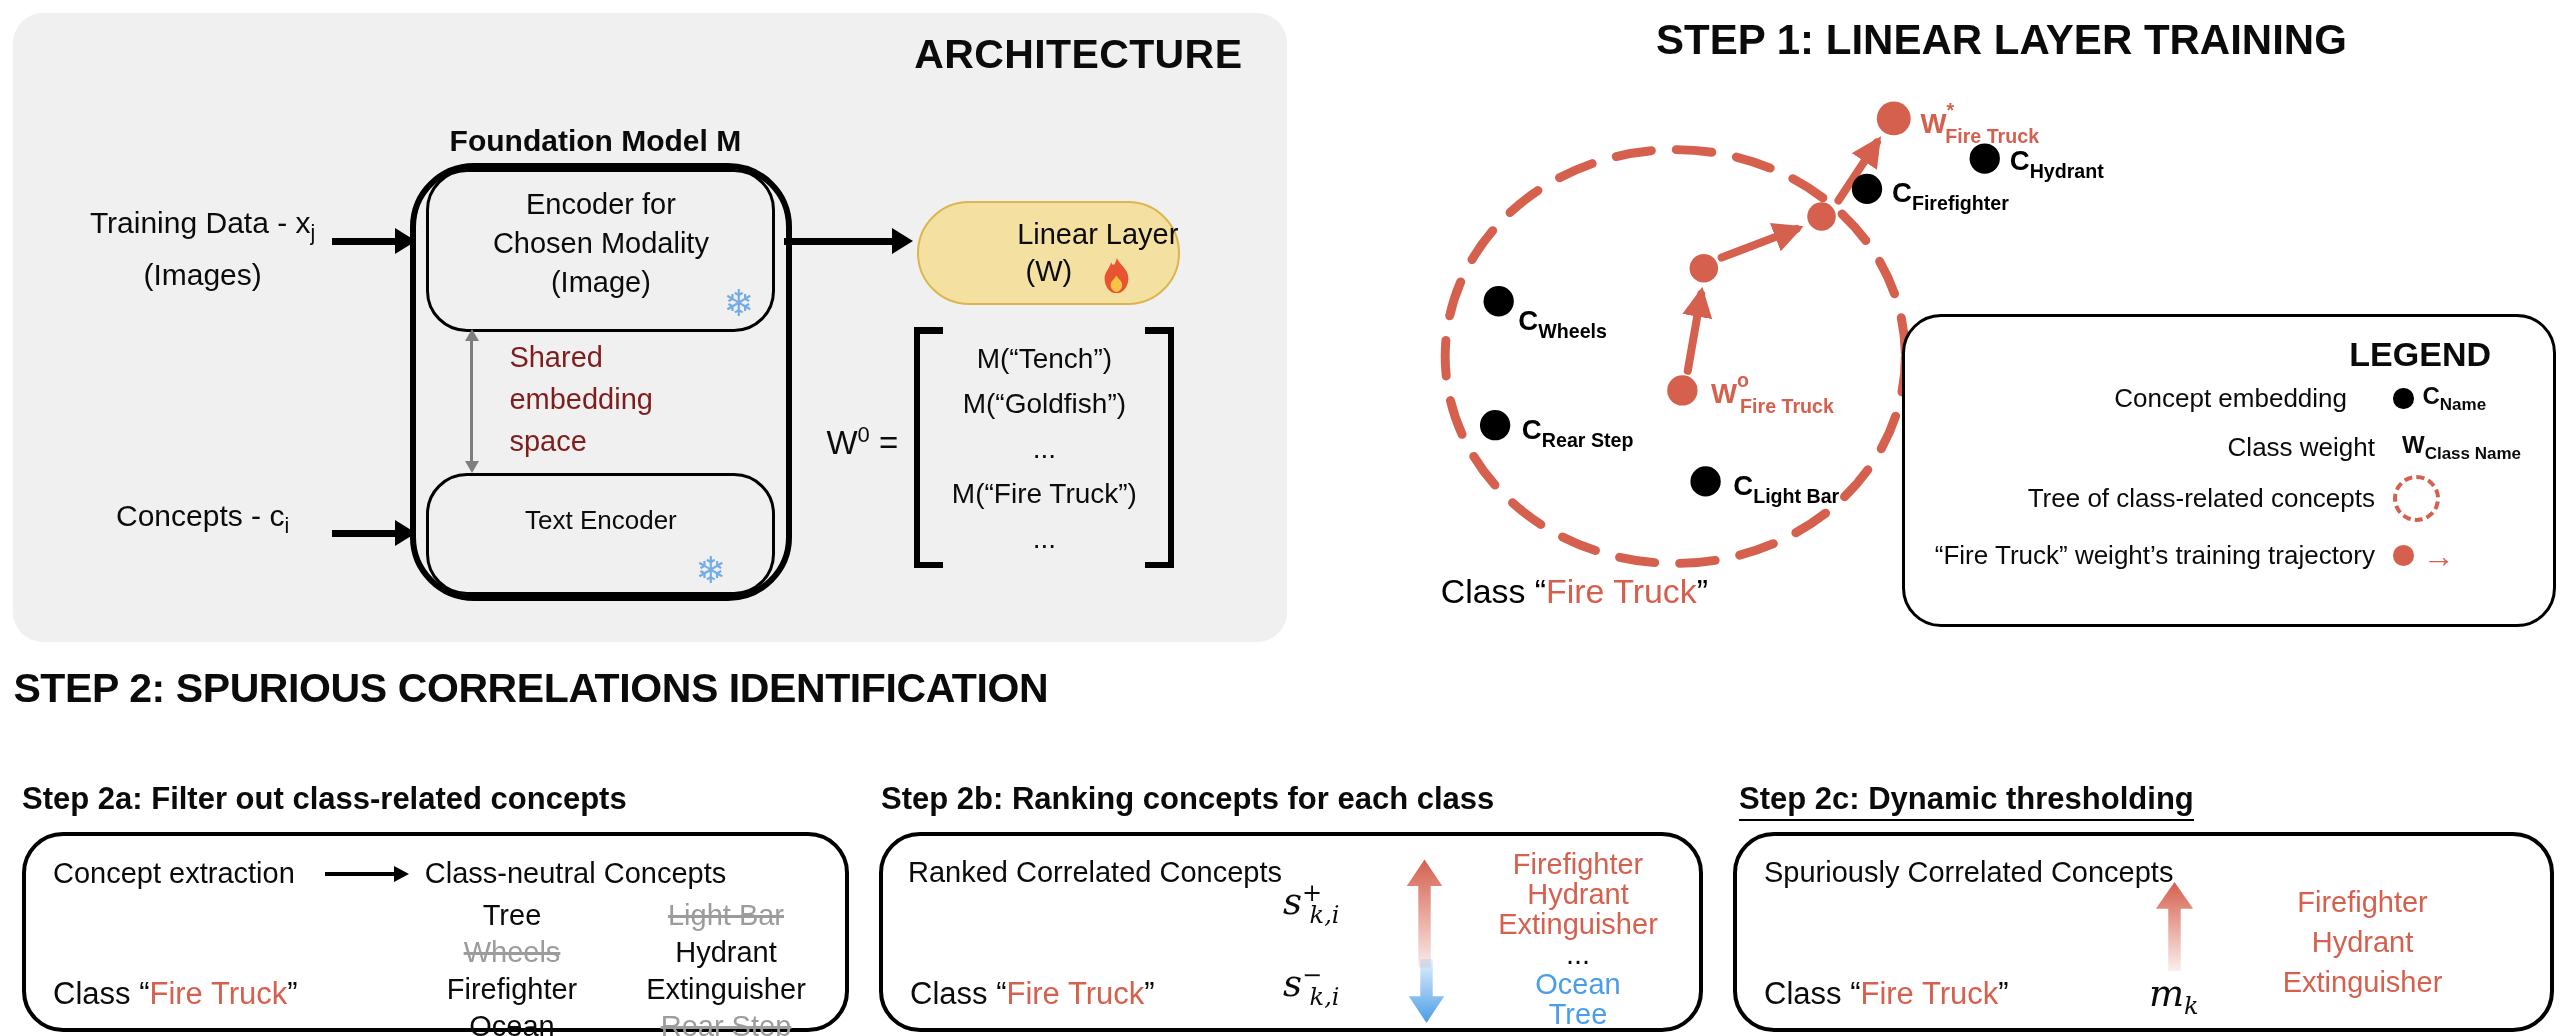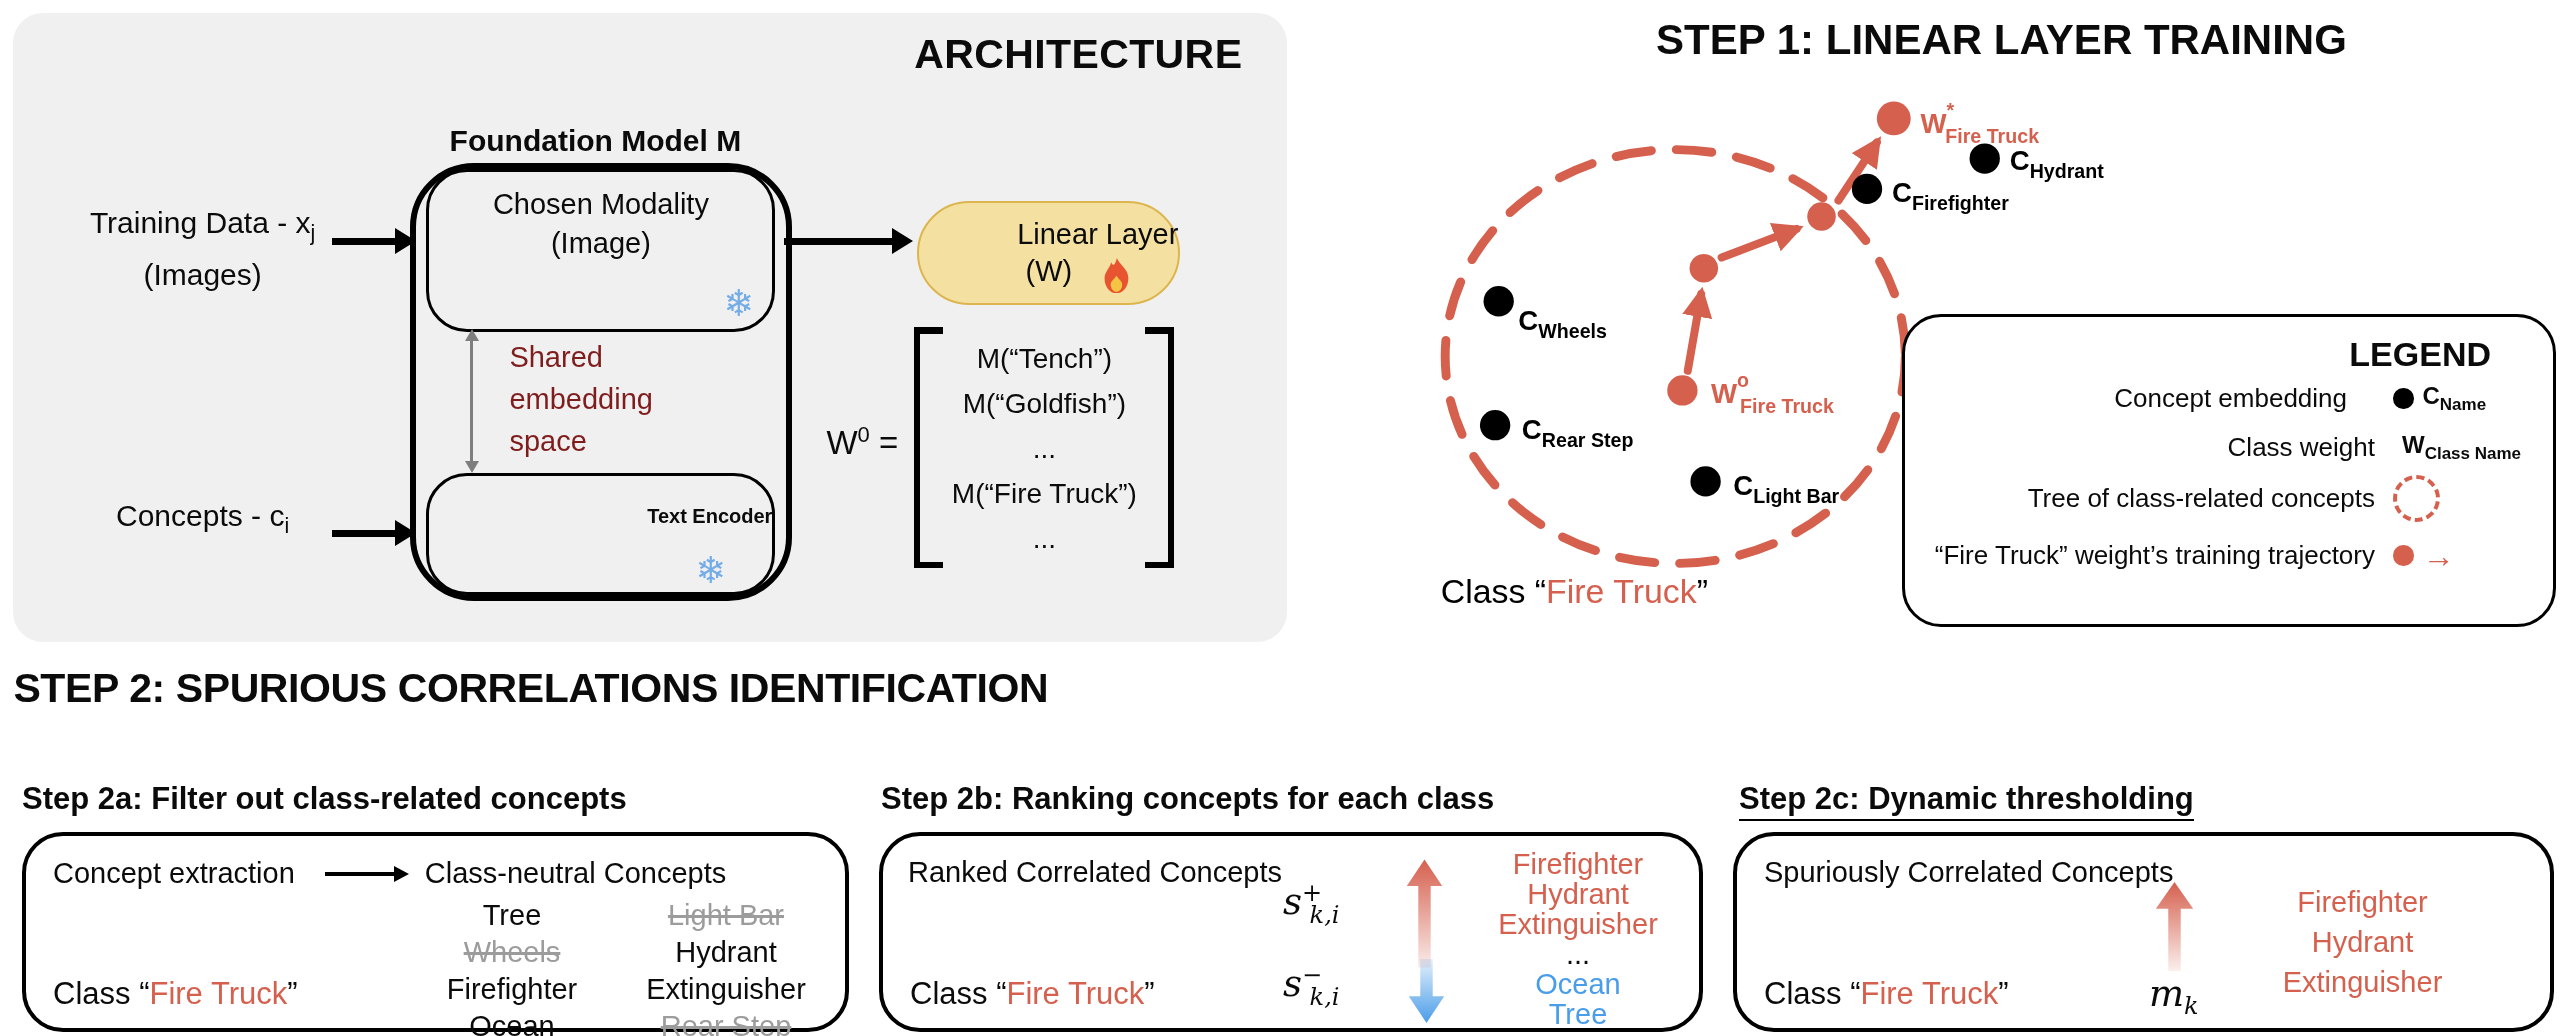--- a/index.html
+++ b/index.html
@@ -33,21 +33,21 @@
   .snowflake{font-family:"DejaVu Sans",sans-serif;color:#74ace6;font-size:37px;line-height:37px;}
   .enc-snow{right:18px;bottom:7.1px;}
   .txt-snow{right:46px;bottom:3.6px;}
   .varrow{left:457px;top:326px;width:2.7px;height:123px;background:#7e7e7e;}
   .varrow::before{content:"";position:absolute;top:-10.7px;left:50%;transform:translateX(-50%);
     border-bottom:12.5px solid #7e7e7e;border-left:7.1px solid transparent;border-right:7.1px solid transparent;}
   .varrow::after{content:"";position:absolute;bottom:-10.7px;left:50%;transform:translateX(-50%);
     border-top:12.5px solid #7e7e7e;border-left:7.1px solid transparent;border-right:7.1px solid transparent;}
   .shared-text{left:496px;top:323px;font-size:29px;line-height:42px;color:#7f1d1d;}
   .textenc-box{left:413px;top:460px;width:343px;height:116px;}
-  .textenc-text{left:0;right:0;top:28.5px;text-align:right;font-size:20px;font-weight:bold;}
+  .textenc-text{left:0;right:0;top:28.5px;text-align:center;font-size:26px;}
   .pill{left:904px;top:188px;width:259px;height:100px;background:#f4e1a2;border:2.7px solid #dcb54e;border-radius:52px;}
   .pill-l1{left:0;right:0;top:14.3px;text-align:right;font-size:29px;}
   .pill-l2{left:0;right:0;top:52px;text-align:center;font-size:29px;}
   .fire-icon{right:46px;bottom:9px;width:32px;height:37px;}
   .w0{left:813px;top:409px;font-size:33px;}
   .w0 sup{font-size:22px;}
   .matrix{left:901px;top:314px;width:260px;height:241px;}
   .brk{top:0;bottom:0;width:23px;}
   .brk::before,.brk::after{content:"";position:absolute;width:23px;height:6.2px;background:#000;}
   .brk::before{top:0;} .brk::after{bottom:0;}
@@ -117,20 +117,21 @@
     <div><span>Training Data - x</span><sub class="small">j</sub></div>
     <div>(Images)</div>
   </div>
   <div class="abs harrow arrow-train"></div>
 
   <div class="abs model-title">Foundation Model M</div>
   <div class="abs outer-box"></div>
 
   <div class="abs inner-box encoder-box">
     <div class="abs encoder-text">
+      <div>Encoder for</div>
       <div>Chosen Modality</div>
       <div>(Image)</div>
     </div>
     <span class="abs snowflake enc-snow">❄</span>
   </div>
 
   <div class="abs varrow"></div>
   <div class="abs shared-text">
     <div>Shared</div>
     <div>embedding</div>

